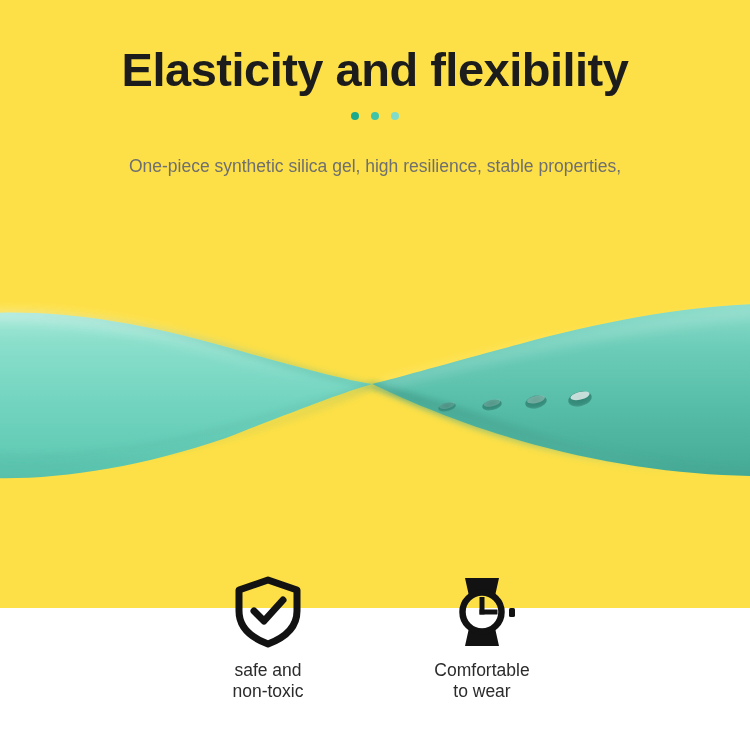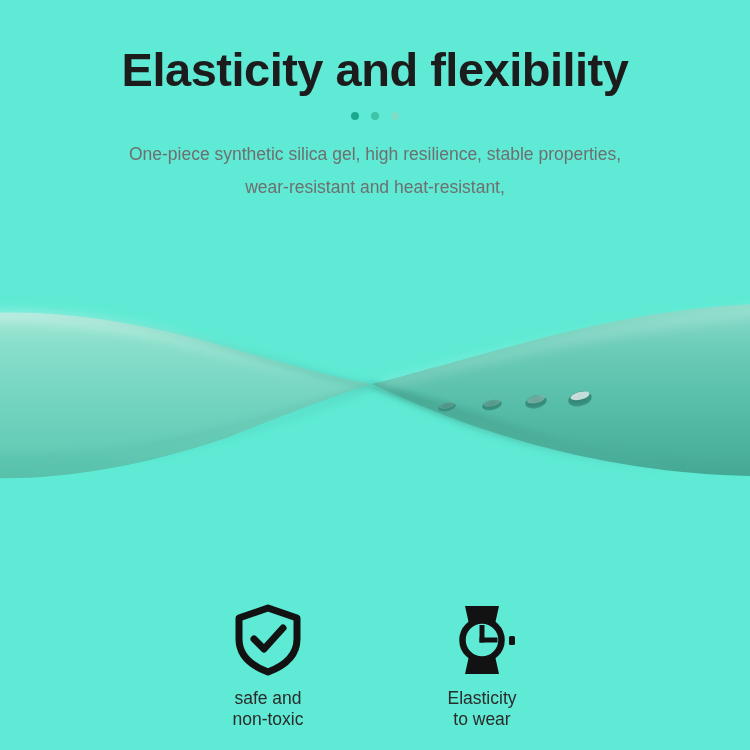--- a/index.html
+++ b/index.html
@@ -11,22 +11,22 @@
     width: 750px;
     height: 750px;
     background: #ffffff;
     font-family: "Liberation Sans", sans-serif;
     overflow: hidden;
     position: relative;
   }
   .page {
     position: relative;
     width: 750px;
-    height: 750px;
-    background: #5eead4;
+    height: 608px;
+    background: #fde047;
   }
 
   
   .header {
     position: absolute;
     top: 0;
     left: 0;
     width: 750px;
     text-align: center;
   }
@@ -48,21 +48,21 @@
     align-items: center;
     gap: 12px;
   }
   .dot {
     width: 8px;
     height: 8px;
     border-radius: 50%;
     display: block;
   }
   .subtitle {
-    margin: 0;
+    margin: 12px;
     padding-top: 17px;
     font-size: 17.5px;
     line-height: 33px;
     color: #6f6f6f;
     font-weight: 400;
   }
   .subtitle .line {
     display: block;
     white-space: nowrap;
   }
@@ -79,21 +79,21 @@
   .hero svg {
     display: block;
     width: 750px;
     height: 250px;
   }
 
   
   .features {
     position: absolute;
     left: 0;
-    top: 600px;
+    top: 572px;
     width: 750px;
     display: flex;
     align-items: flex-start;
     justify-content: center;
   }
   .feature {
     width: 214px;
     text-align: center;
   }
   .feature-icon {
@@ -123,21 +123,20 @@
     <h1 class="title">Elasticity and flexibility</h1>
 
     <div class="dots">
       <span class="dot" style="background: rgb(26, 169, 140);"></span>
       <span class="dot" style="background: rgb(63, 196, 168);"></span>
       <span class="dot" style="background: rgb(127, 220, 200);"></span>
     </div>
 
     <div class="subtitle">
       <span class="line">One-piece synthetic silica gel, high resilience, stable properties,</span>
-      <span class="line">wear-resistant and heat-resistant,</span>
     </div>
   </div>
 
   <div class="hero">
     <svg viewBox="0 0 750 250" xmlns="http://www.w3.org/2000/svg">
       <defs>
 
         <linearGradient id="gLeft" x1="0" y1="0" x2="0" y2="1">
           <stop offset="0%" stop-color="#a6e8d8"></stop>
           <stop offset="18%" stop-color="#8adfcb"></stop>
@@ -237,19 +236,19 @@
       <div class="feature-icon">
         <svg width="74" height="74" viewBox="0 0 74 74" xmlns="http://www.w3.org/2000/svg">
           <path d="M20 3 H54 L50 21 C46 18 41 16.5 37 16.5 C33 16.5 28 18 24 21 Z" fill="#121212"></path>
           <path d="M24 53 C28 56 33 57.5 37 57.5 C41 57.5 46 56 50 53 L54 71 H20 Z" fill="#121212"></path>
           <rect x="64" y="33" width="6" height="9" rx="1.6" fill="#121212"></rect>
           <circle cx="37" cy="37" r="19.5" fill="none" stroke="#121212" stroke-width="6.5"></circle>
           <path d="M37 37 V24.5" stroke="#121212" stroke-width="5" stroke-linecap="square"></path>
           <path d="M37 37 H50" stroke="#121212" stroke-width="5" stroke-linecap="square"></path>
         </svg>
       </div>
-      <div class="feature-label">Elasticity
+      <div class="feature-label">Comfortable
 to wear</div>
     </div>
 
 
   </div>
 </div>
 
 </body></html>

